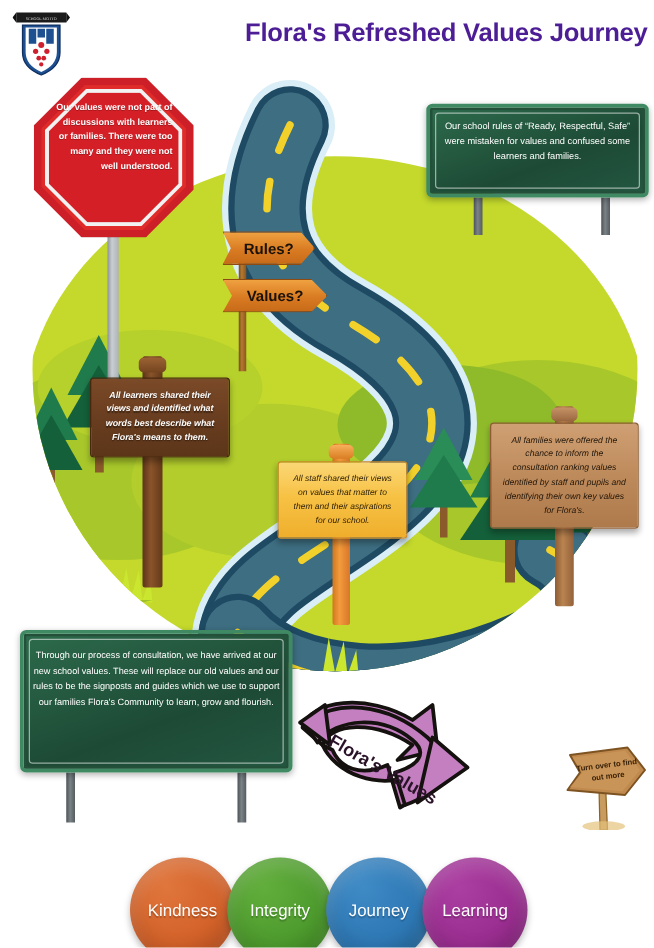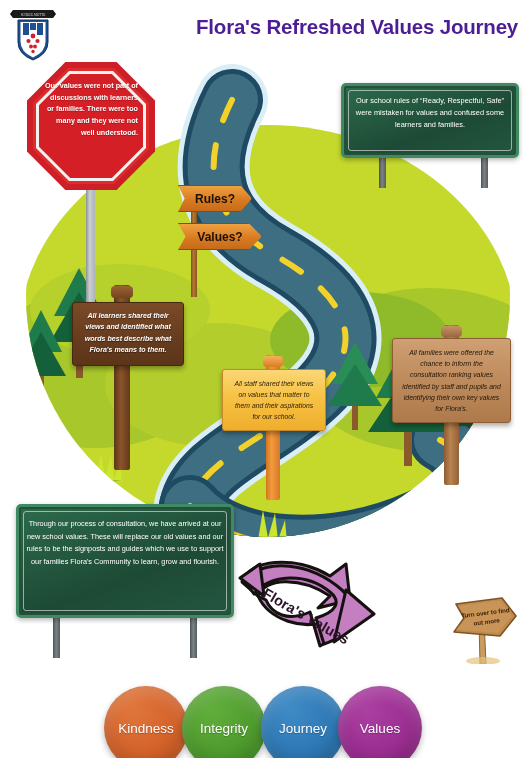--- a/index.html
+++ b/index.html
@@ -397,17 +397,17 @@
     <div class="value-circle" id="circle-0" style="background:radial-gradient(circle at 35% 28%,#E0763C,#D3622A 55%,#B84F1E);">
       <span>Kindness</span>
     </div>
     <div class="value-circle" id="circle-1" style="background:radial-gradient(circle at 35% 28%,#62AE3C,#4E9B2E 55%,#3C8222);">
       <span>Integrity</span>
     </div>
     <div class="value-circle" id="circle-2" style="background:radial-gradient(circle at 35% 28%,#3F8BC6,#2E78B5 55%,#23628F);">
       <span>Journey</span>
     </div>
     <div class="value-circle" id="circle-3" style="background:radial-gradient(circle at 35% 28%,#AC3FA2,#9B2E91 55%,#7E2375);">
-      <span>Values</span>
+      <span>Learning</span>
     </div>
   </div>
 
 </div>
 
 </body></html>

